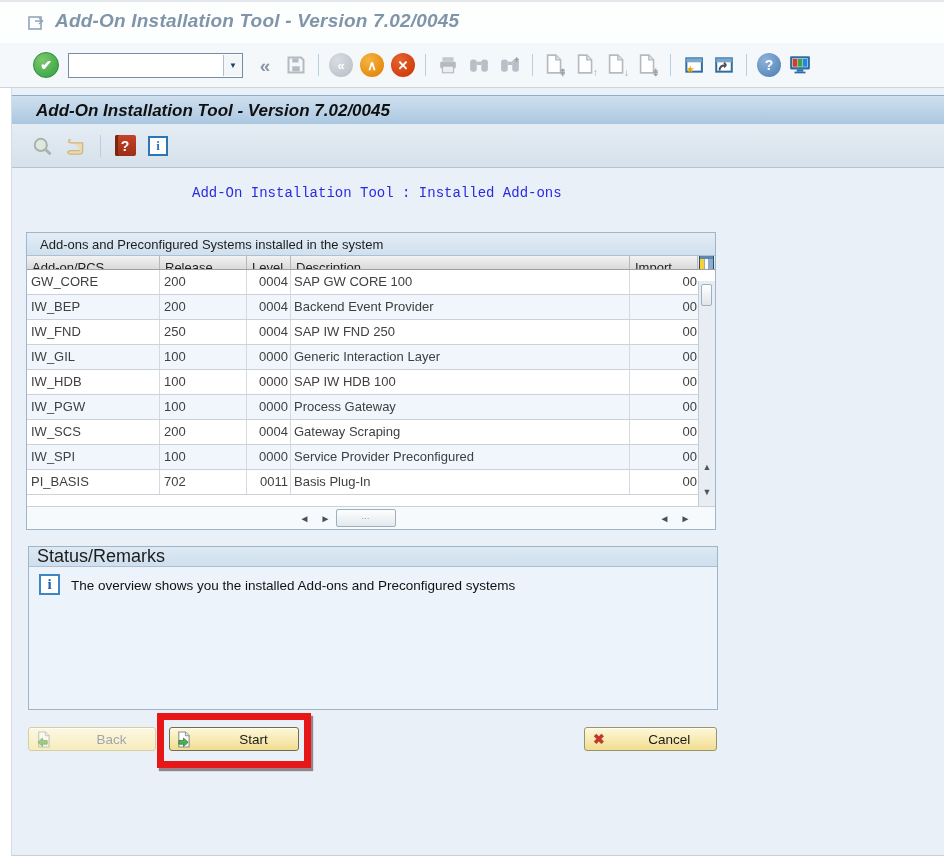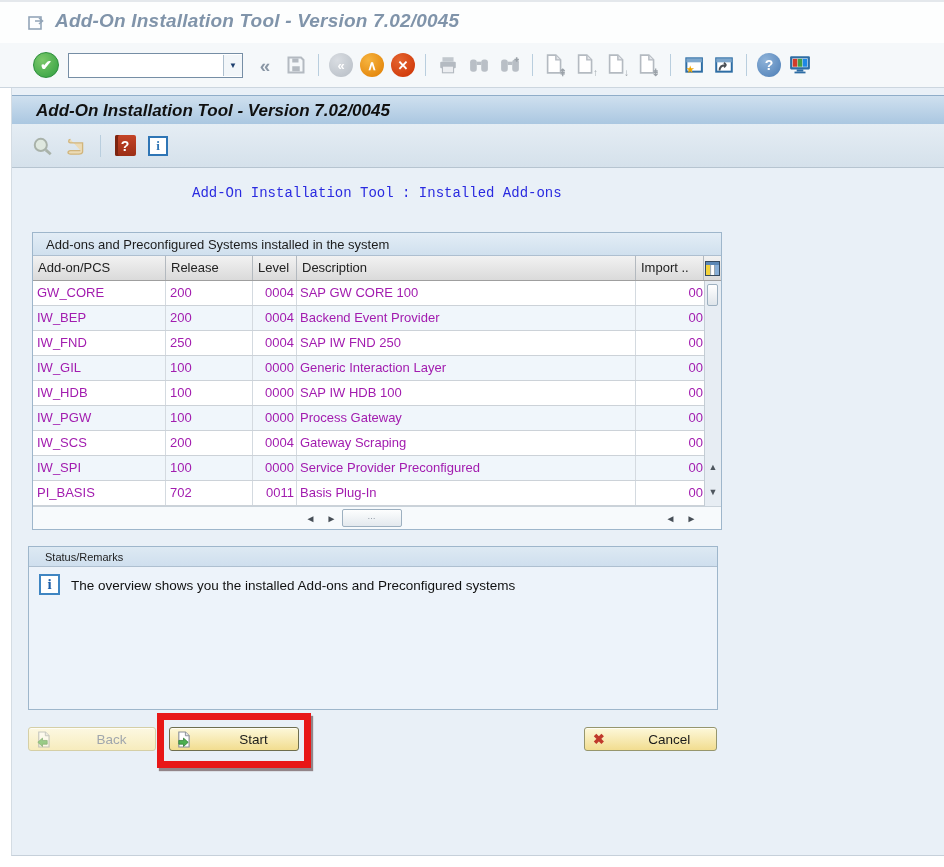--- a/index.html
+++ b/index.html
@@ -50,30 +50,30 @@
           display:flex;align-items:center;justify-content:center;}
   .sq-info{width:20px;height:20px;background:#fff;border:2px solid #2e75b5;box-sizing:border-box;
            color:#2e75b5;font-weight:bold;font-size:13px;font-family:"Liberation Serif",serif;
            display:flex;align-items:center;justify-content:center;}
 
   .breadcrumb{position:absolute;left:180px;top:97px;font-family:"Liberation Mono",monospace;
               font-weight:normal;font-size:14px;color:#2a2ae0;}
 
   
   .groupbox{position:absolute;border:1px solid #9eb6cb;background:#fff;box-sizing:border-box;}
-  .tablebox{left:20px;top:144px;width:690px;height:298px;}
+  .tablebox{left:14px;top:144px;width:690px;height:298px;}
   .box-title{height:23px;background:linear-gradient(#e3edf6,#d0e0ee);border-bottom:1px solid #aebfd0;
              font-size:13px;color:#1c1c1c;display:flex;align-items:center;padding-left:13px;box-sizing:border-box;}
-  .thead{display:flex;height:25px;background:linear-gradient(#f2f2f2,#dadada);border-bottom:1px solid #9f9f9f;
+  .thead{display:flex;height:14px;background:linear-gradient(#f2f2f2,#dadada);border-bottom:1px solid #9f9f9f;
          font-size:13px;color:#222;box-sizing:border-box;}
   .hcell{line-height:24px;padding-left:5px;border-right:1px solid #b3b9bf;box-sizing:border-box;overflow:hidden;white-space:nowrap;}
   .hc1{width:133px}.hc2{width:87px}.hc3{width:44px}.hc4{width:339px}.hc5{width:68px}
   .hcicon{width:17px;display:flex;align-items:center;justify-content:center;border-right:none;padding:0;}
   .tbody{width:671px;}
-  .trow{display:flex;height:25px;background:#fff;border-bottom:1px solid #ccd2d8;box-sizing:border-box;font-size:13px;color:#a21caf;}
+  .trow{display:flex;height:25px;background:#fff;border-bottom:1px solid #ccd2d8;box-sizing:border-box;font-size:13px;color:#404040;}
   .trow.alt{background:#f0f6fb;}
   .cell{line-height:24px;border-right:1px solid #d4dae0;box-sizing:border-box;overflow:hidden;white-space:nowrap;padding-left:4px;}
   .c1{width:133px}.c2{width:87px}
   .c3{width:44px;text-align:right;padding-right:2px;padding-left:0;}
   .c4{width:339px;padding-left:3px;}
   .c5{width:68px;text-align:right;padding-right:1px;border-right:none;}
   .vscroll{position:absolute;right:0;top:48px;width:17px;height:225px;background:#e7edf3;border-left:1px solid #c3ccd4;box-sizing:border-box;}
   .vthumb{position:absolute;left:2px;top:3px;width:11px;height:22px;background:linear-gradient(#ffffff,#dfe5ea);
           border:1px solid #9db0c0;border-radius:2px;box-sizing:border-box;}
   .varr{position:absolute;left:0;width:16px;height:20px;font-size:9px;color:#4e565e;
@@ -82,21 +82,21 @@
   .hscroll{position:absolute;left:0;bottom:0;width:688px;height:23px;background:#f7fafc;border-top:1px solid #c9d2da;box-sizing:border-box;}
   .harr{position:absolute;top:2px;width:17px;height:18px;font-size:10px;color:#474f57;
         display:flex;align-items:center;justify-content:center;}
   .hthumb{position:absolute;top:2px;left:309px;width:60px;height:18px;background:linear-gradient(#fdfefe,#e3e9ee);
           border:1px solid #9db0c0;border-radius:2px;box-sizing:border-box;
           display:flex;align-items:center;justify-content:center;font-size:8px;color:#8a949e;letter-spacing:1px;}
 
   
   .statusbox{left:16px;top:458px;width:690px;height:164px;background:#edf3fa;}
   .status-title{height:20px;background:linear-gradient(#dde9f3,#cfdfee);border-bottom:1px solid #aebfd0;
-                font-size:11px;color:#1c1c1c;display:flex;align-items:center;padding-left:16px;box-sizing:border-box;}
+                font-size:18px;color:#1c1c1c;display:flex;align-items:center;padding-left:8px;box-sizing:border-box;}
   .status-body{position:relative;height:142px;}
   .info-badge{position:absolute;left:10px;top:7px;width:21px;height:21px;background:#fff;
               border:2px solid #3f85c2;box-sizing:border-box;color:#1e5fa8;font-weight:bold;font-size:15px;
               font-family:"Liberation Serif",serif;display:flex;align-items:center;justify-content:center;}
   .status-line1{position:absolute;left:42px;top:11px;font-size:13.5px;color:#111;}
   .status-line2{position:absolute;left:13px;top:39px;font-size:13.5px;color:#111;}
 
   
   .btn{position:absolute;top:639px;height:24px;border:1px solid #96966d;border-radius:3px;
        background:linear-gradient(#fdf8da,#f2dd90);display:flex;align-items:center;box-sizing:border-box;

